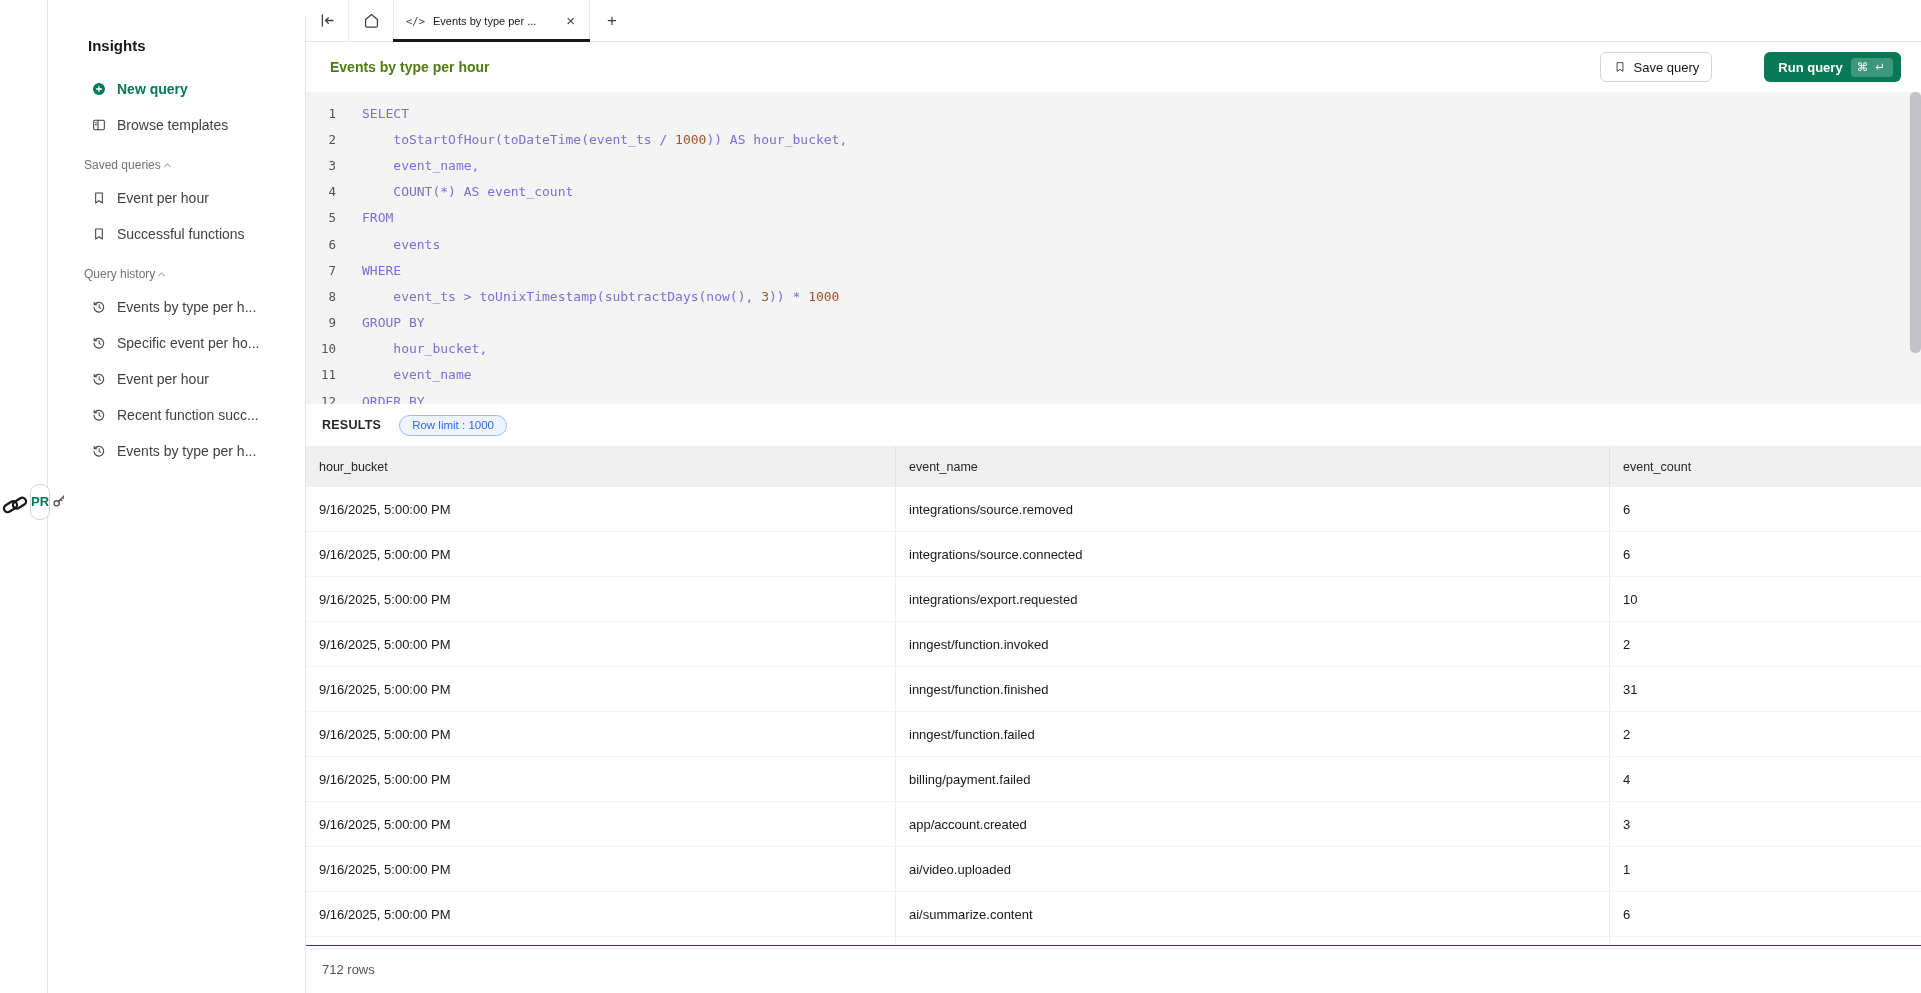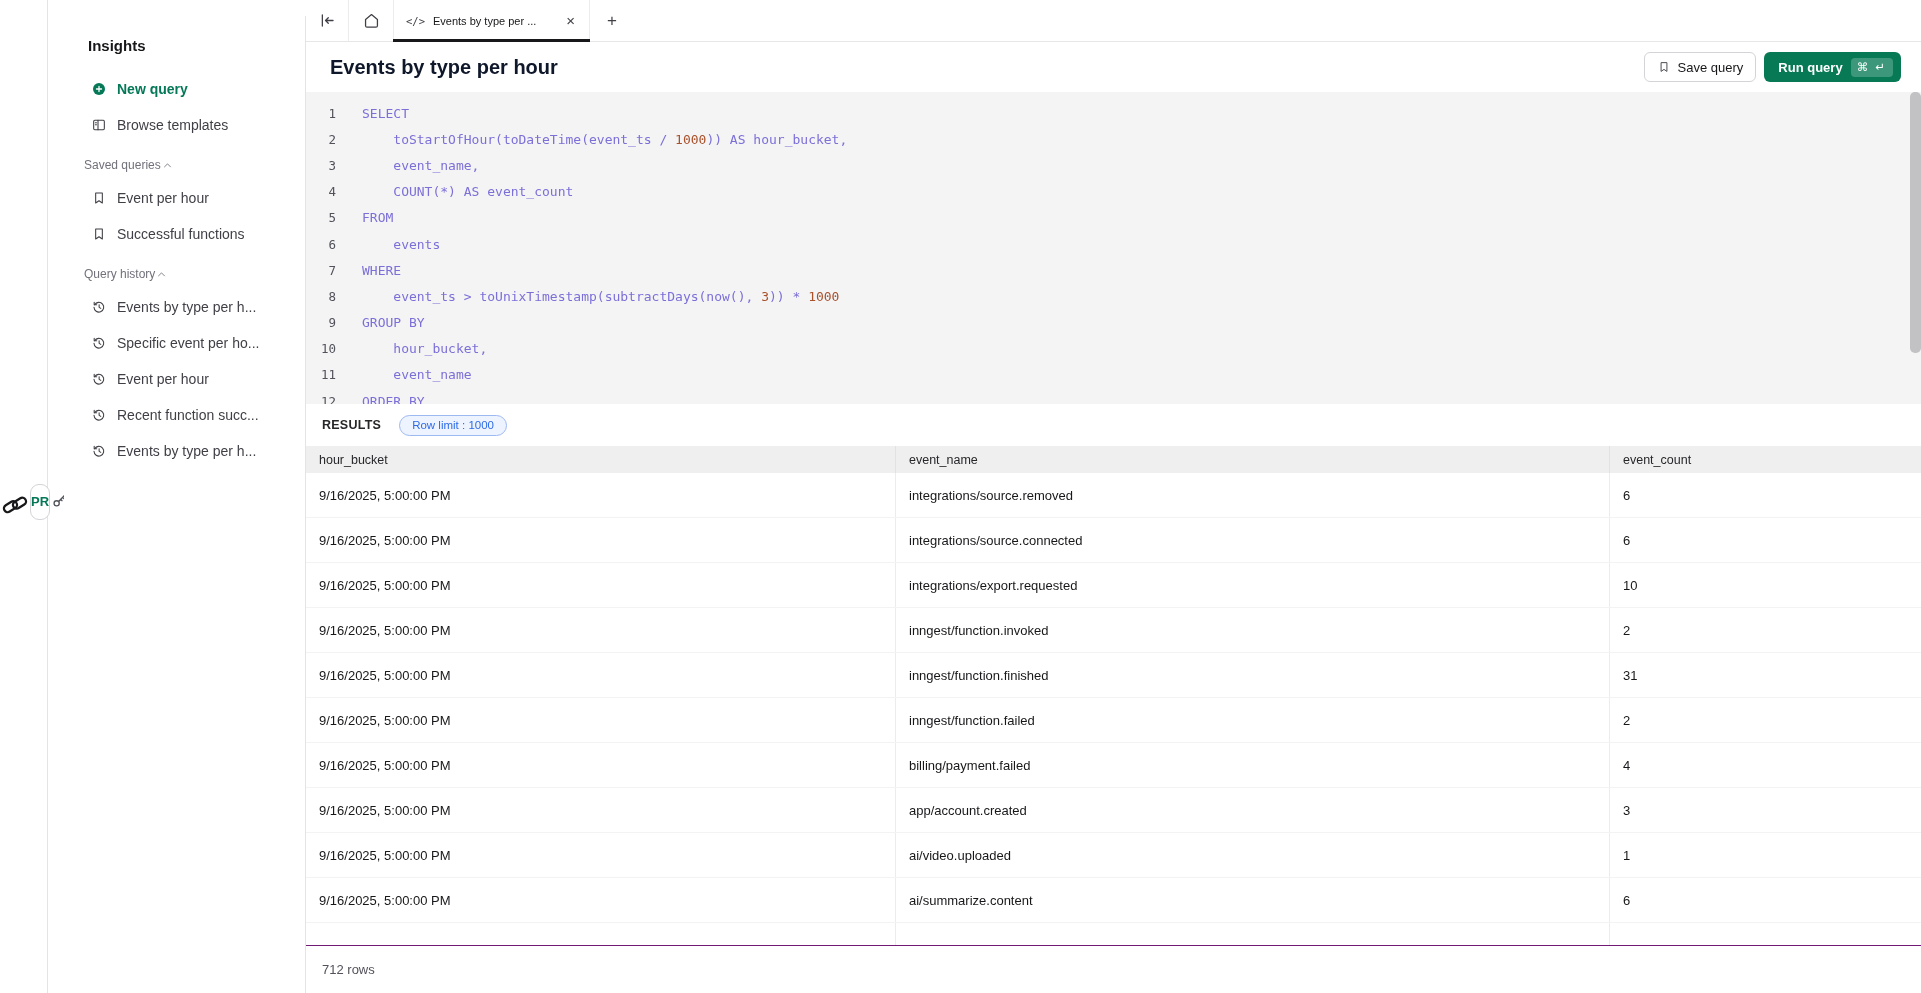--- a/index.html
+++ b/index.html
@@ -53,46 +53,46 @@
   .tab { position:relative; width:197px; display:flex; align-items:center; gap:8px; padding:0 12px;
          border-left:1px solid #ececee; border-right:1px solid #ececee; cursor:pointer; }
   .tab .code-ic { font-family:"DejaVu Sans Mono", monospace; font-size:10.5px; color:#3f3f46; flex:none; }
   .tab .tlabel { font-size:11px; font-weight:500; color:#18181b; white-space:nowrap; overflow:hidden; flex:1; }
   .tab .close { font-size:15px; color:#3f3f46; line-height:1; padding:1px 2px; cursor:pointer; }
   .tab.active::after { content:""; position:absolute; left:-1px; right:-1px; bottom:-1px; height:3px; background:#18181b; }
   .tab-btn.newtab { font-size:17px; color:#3f3f46; }
 
   .header { height:50px; flex:none; display:flex; align-items:center; justify-content:space-between;
             padding:0 20px 0 24px; }
-  .page-title { font-size:20px; font-weight:600; color:#0f172a; }
+  .page-title { font-size:14px; font-weight:600; color:#4d7c0f; }
   .hbtns { display:flex; gap:8px; }
   .btn-save { height:30px; display:flex; align-items:center; gap:7px; padding:0 12px; background:#fff;
               border:1px solid #d4d4d8; border-radius:6px; font-size:13px; font-weight:500; color:#18181b; cursor:pointer; }
   .btn-save svg { width:14px; height:14px; fill:none; stroke:#3f3f46; stroke-width:1.6; stroke-linejoin:round; }
   .btn-run { height:30px; display:flex; align-items:center; gap:8px; padding:0 8px 0 14px; background:#077a55;
-             border:0; border-radius:6px; font-size:13px; font-weight:600; color:#fff; cursor:pointer; }
+             border:0; border-radius:6px; font-size:13px; font-weight:600; color:#fff; cursor:pointer;margin-left:44px; }
   .btn-run .kbd { background:rgba(255,255,255,.22); border-radius:4px; padding:2px 6px 3px;
                   font-size:11.5px; font-weight:400; letter-spacing:2px; }
 
   
   .editor { position:relative; height:312px; flex:none; background:#f4f4f5; overflow:hidden;
             padding-top:8px; font-family:"DejaVu Sans Mono", monospace; font-size:13px; cursor:text; }
   .cline { display:flex; align-items:center; height:26.2px; }
   .ln { flex:none; width:30px; text-align:right; color:#52525b; font-size:12.5px; }
   .lcode { margin-left:26px; white-space:pre; color:#7b6fd8; }
   .tok-n { color:#a8512b; }
   .scrollthumb { position:absolute; right:0; top:0; width:11px; height:261px; background:#c2c2c4; border-radius:5px; }
 
   
   .resbar { height:42px; flex:none; display:flex; align-items:center; padding-left:16px; gap:18px; background:#fff; }
   .res-label { font-size:12.5px; font-weight:600; color:#27272a; letter-spacing:.02em; }
   .pill { height:21px; display:flex; align-items:center; padding:0 12px; border:1px solid #9db9f2;
           border-radius:11px; background:#eef4ff; color:#2e6be6; font-size:11.5px; font-weight:500; cursor:pointer; }
 
-  .thead { flex:none; height:27px; display:grid; grid-template-columns:590px 714px 1fr; background:#efeff0; }
+  .thead { flex:none; height:41px; display:grid; grid-template-columns:590px 714px 1fr; background:#efeff0; }
   .th { display:flex; align-items:center; padding-left:13px; font-size:12.5px; color:#27272a; }
   .th:nth-child(-n+2) { border-right:1px solid #e2e2e4; }
 
   .tbody { flex:1; overflow:hidden; display:flex; flex-direction:column; }
   .trow { flex:none; height:45px; display:grid; grid-template-columns:590px 714px 1fr;
           border-bottom:1px solid #f3f3f4; background:#fff; }
   .trow.filler { flex:1; border-bottom:0; }
   .td { display:flex; align-items:center; padding-left:13px; font-size:13px; color:#18181b; }
   .td:nth-child(-n+2) { border-right:1px solid #ececee; }
 

